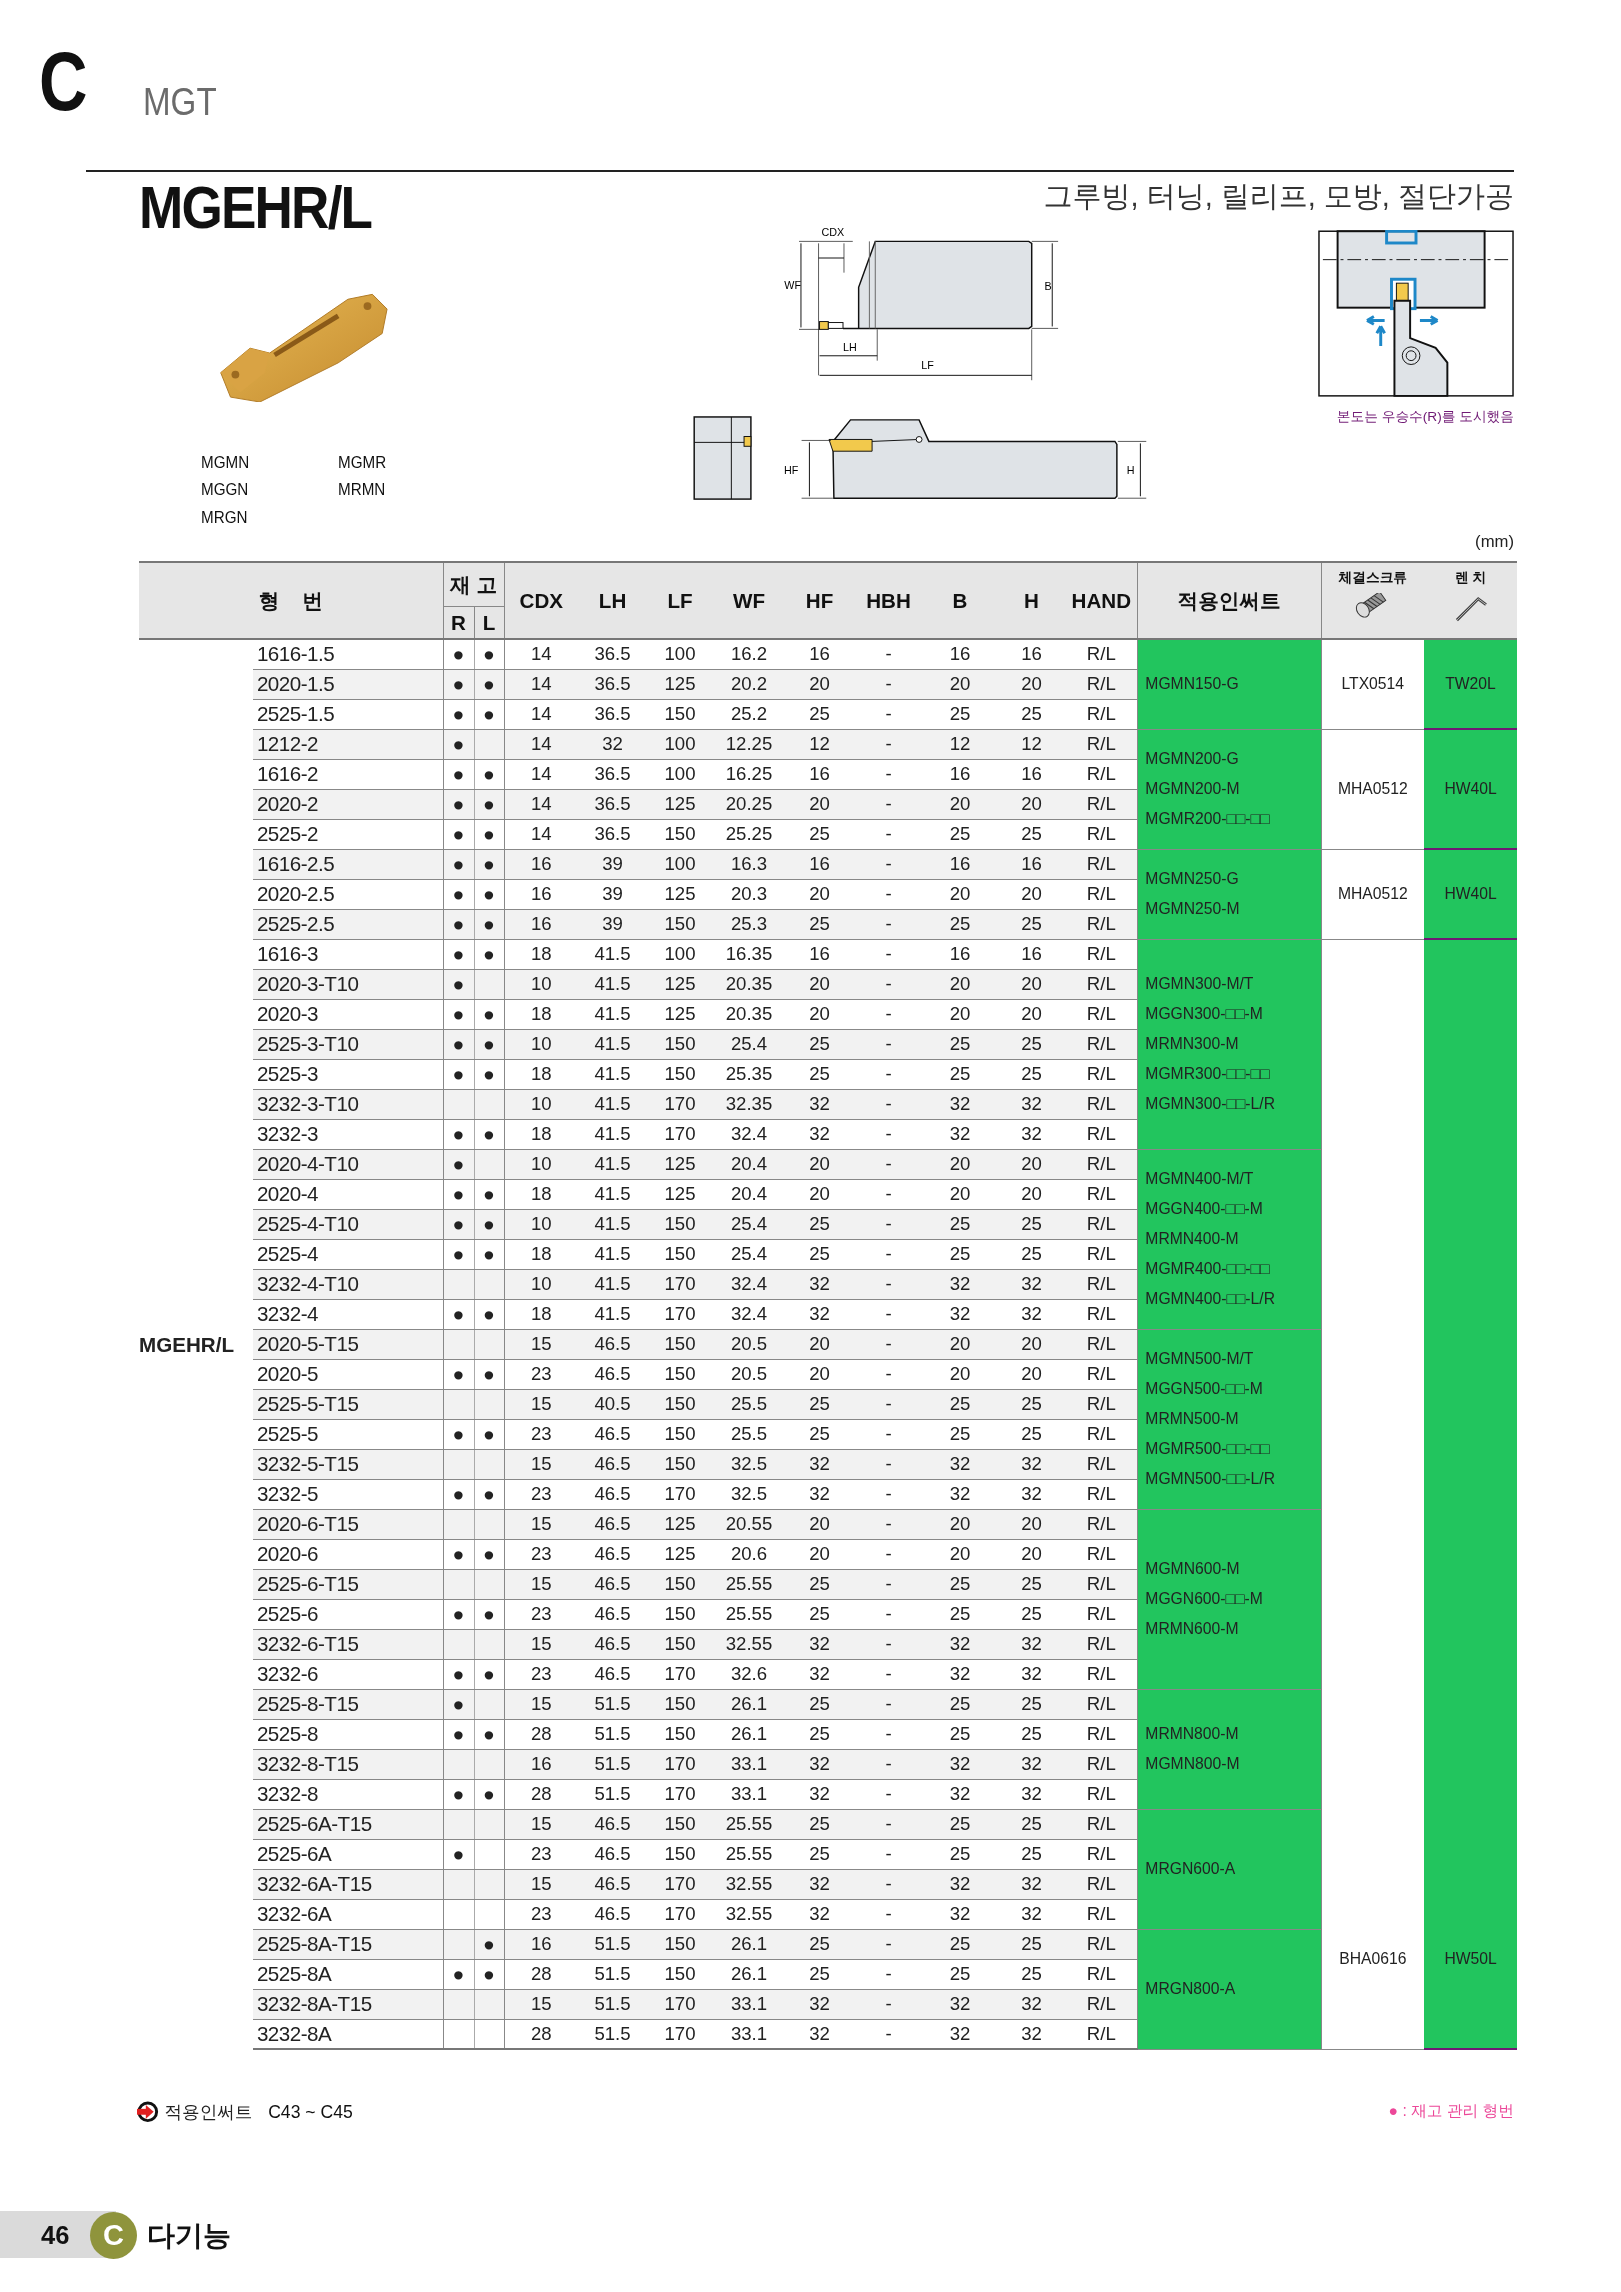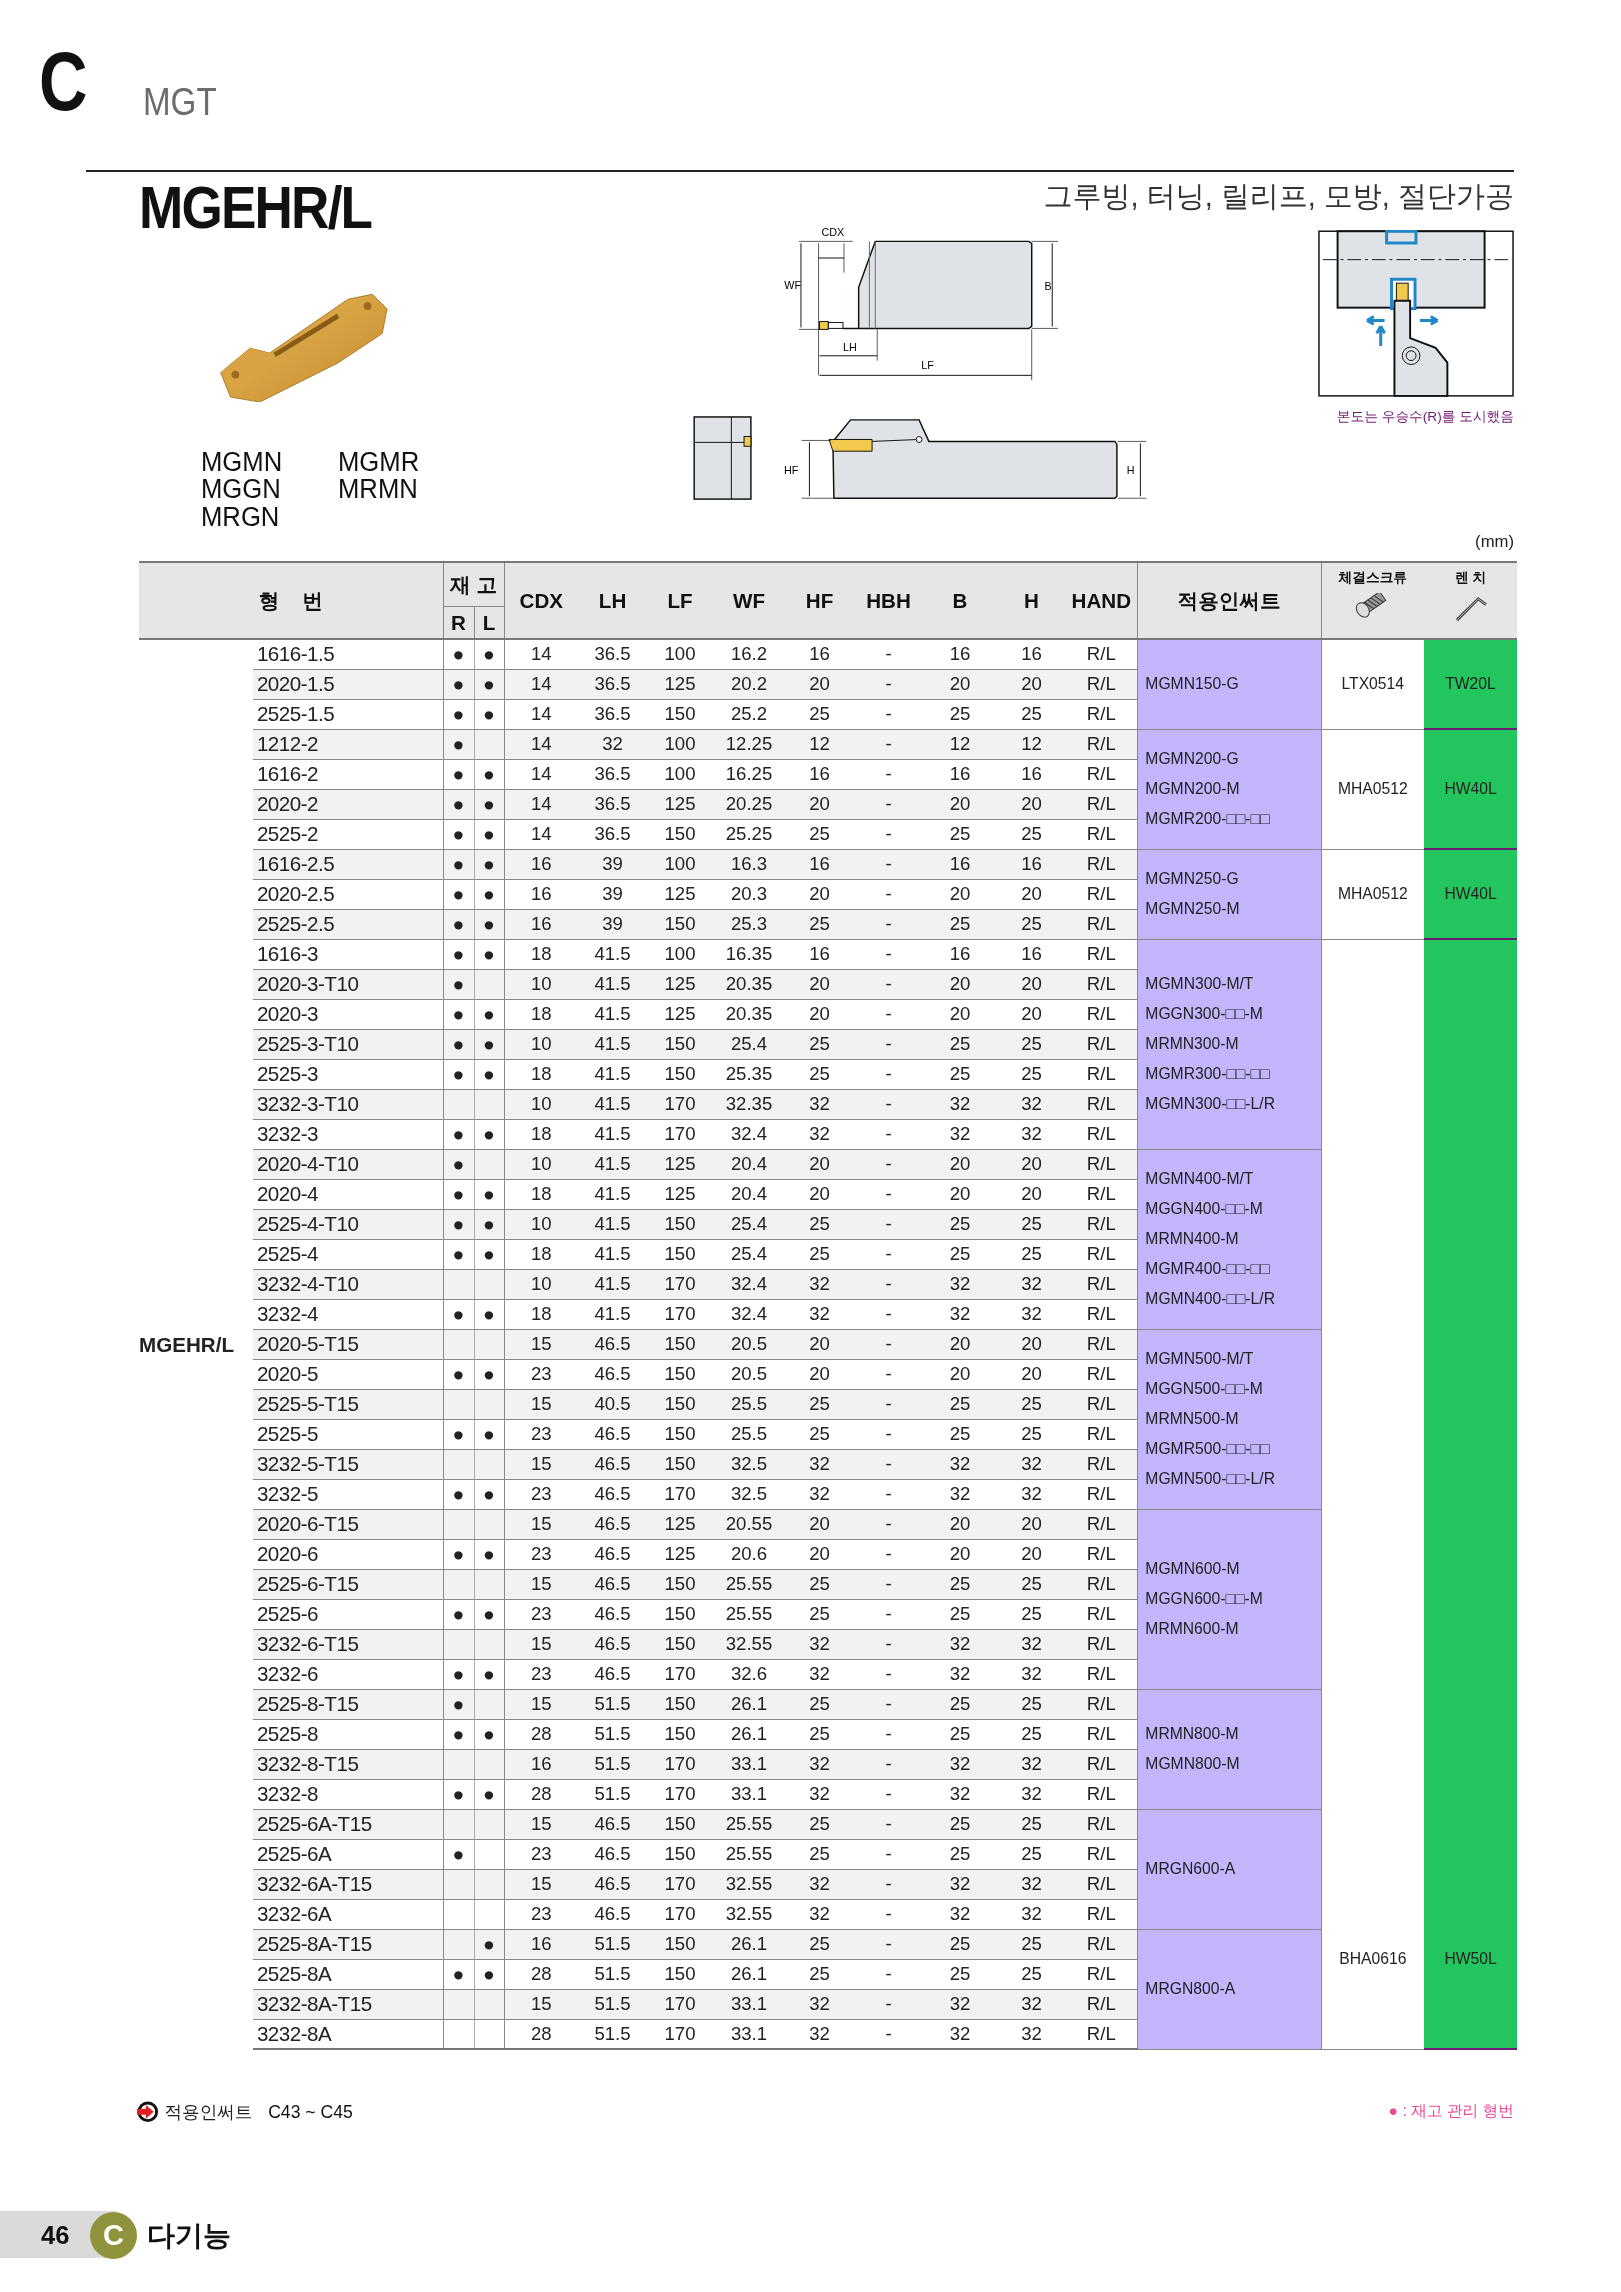--- a/index.html
+++ b/index.html
@@ -4,21 +4,21 @@
 <style>
   html, body { margin:0; padding:0; background:#fff; }
   body { width:1621px; height:2293px; position:relative; overflow:hidden; font-family:"Liberation Sans", "DejaVu Sans", sans-serif; color:#111; }
   .abs { position:absolute; }
   #sec-letter { left:39px; top:39px; font-size:84px; font-weight:bold; line-height:1; transform:scaleX(0.8); transform-origin:left top; }
   #sec-name { left:143px; top:82px; font-size:39px; color:#6b6b6b; line-height:1; transform:scaleX(0.85); transform-origin:left top; }
   #top-rule { left:86px; top:170px; width:1428px; height:2px; background:#222; }
   #title { left:139px; top:179px; font-size:59px; font-weight:bold; letter-spacing:-2px; line-height:1; transform:scaleX(0.9); transform-origin:left top; }
   #subtitle { right:107px; top:182px; font-size:29px; color:#333; line-height:1; }
   #insert-img { left:201px; top:265px; width:196px; height:137px; }
-  #insert-codes { left:201px; top:449px; font-size:27px; line-height:27.4px; display:grid; grid-template-columns:137px 98px; }
+  #insert-codes { left:201px; top:449px; font-size:16px; line-height:27.4px; display:grid; grid-template-columns:137px 98px; }
   #insert-codes span { transform:scaleX(0.95); transform-origin:left; display:inline-block; }
   #drawing-top { left:784px; top:214px; width:470px; height:176px; }
   #drawing-end { left:692px; top:415px; width:65px; height:88px; }
   #drawing-side { left:782px; top:412px; width:470px; height:98px; }
   #drawing-right { left:1318px; top:230px; width:196px; height:172px; }
   #right-caption { left:1318px; top:408px; width:196px; text-align:right; font-size:13.7px; color:#701a75; }
   #unit-label { right:107px; top:532px; font-size:16.7px; color:#222; }
   table#spec { position:absolute; left:139px; top:561px; width:1375px; border-collapse:collapse; table-layout:fixed; font-size:18.6px; }
   #spec th, #spec td { padding:0; text-align:center; vertical-align:middle; overflow:hidden; white-space:nowrap; }
   #spec thead th { background:#e6e6e6; font-weight:bold; font-size:20.6px; color:#111; border-top:2px solid #777; border-bottom:2px solid #777; }
@@ -30,21 +30,21 @@
   #spec thead th.tools-h { font-size:13.7px; vertical-align:top; padding-top:5.9px; }
   .tool-icon { display:block; margin:5.9px auto 0; }
   #spec tbody tr { height:30px; }
   #spec tbody td { border-bottom:1px solid #888; color:#222; font-size:18.6px; }
   #spec tbody tr.odd td.cell { background:#f2f2f2; }
   #spec td.prefix { text-align:left; font-weight:bold; font-size:20.6px; border-bottom:none; background:#fff !important; padding-left:0; }
   #spec td.model { text-align:left; font-weight:normal; font-size:20.6px; padding-left:3.9px; letter-spacing:-0.5px; }
   #spec td.r { border-left:1px solid #888; }
   #spec td.l { border-left:1px solid #aaa; border-right:1px solid #888; }
   #spec td.dot { font-size:19.6px; }
-  #spec td.insert { text-align:left; vertical-align:middle; padding-left:7.8px; font-size:15.7px; line-height:30px; border-left:1px solid #888; border-bottom:1px solid #888; background:#c4b5fd; white-space:normal; }
+  #spec td.insert { text-align:left; vertical-align:middle; padding-left:7.8px; font-size:15.7px; line-height:30px; border-left:1px solid #888; border-bottom:1px solid #888; background:#22c55e; white-space:normal; }
   #spec td.insert div { white-space:nowrap; }
   #spec td.screw { border-left:1px solid #888; border-bottom:1px solid #888; background:#fff; font-size:15.7px; }
   #spec td.wrench { border-bottom:2px solid #701a75; background:#22c55e; font-size:15.7px; }
   #spec td.screw.low, #spec td.wrench.low { vertical-align:top; padding-top:1010px; }
   #spec tbody tr:last-child td { border-bottom:2px solid #777; }
   #footer-ref { left:137px; top:2100px; font-size:17.6px; display:flex; align-items:center; gap:5.9px; }
   #footer-ref .ref-icon { width:21.6px; height:21.6px; }
   #footer-ref .ref-label { color:#222; }
   #footer-ref .ref-pages { font-weight:normal; margin-left:9.8px; }
   #legend { right:107px; top:2101px; font-size:15.7px; color:#ec4899; }

